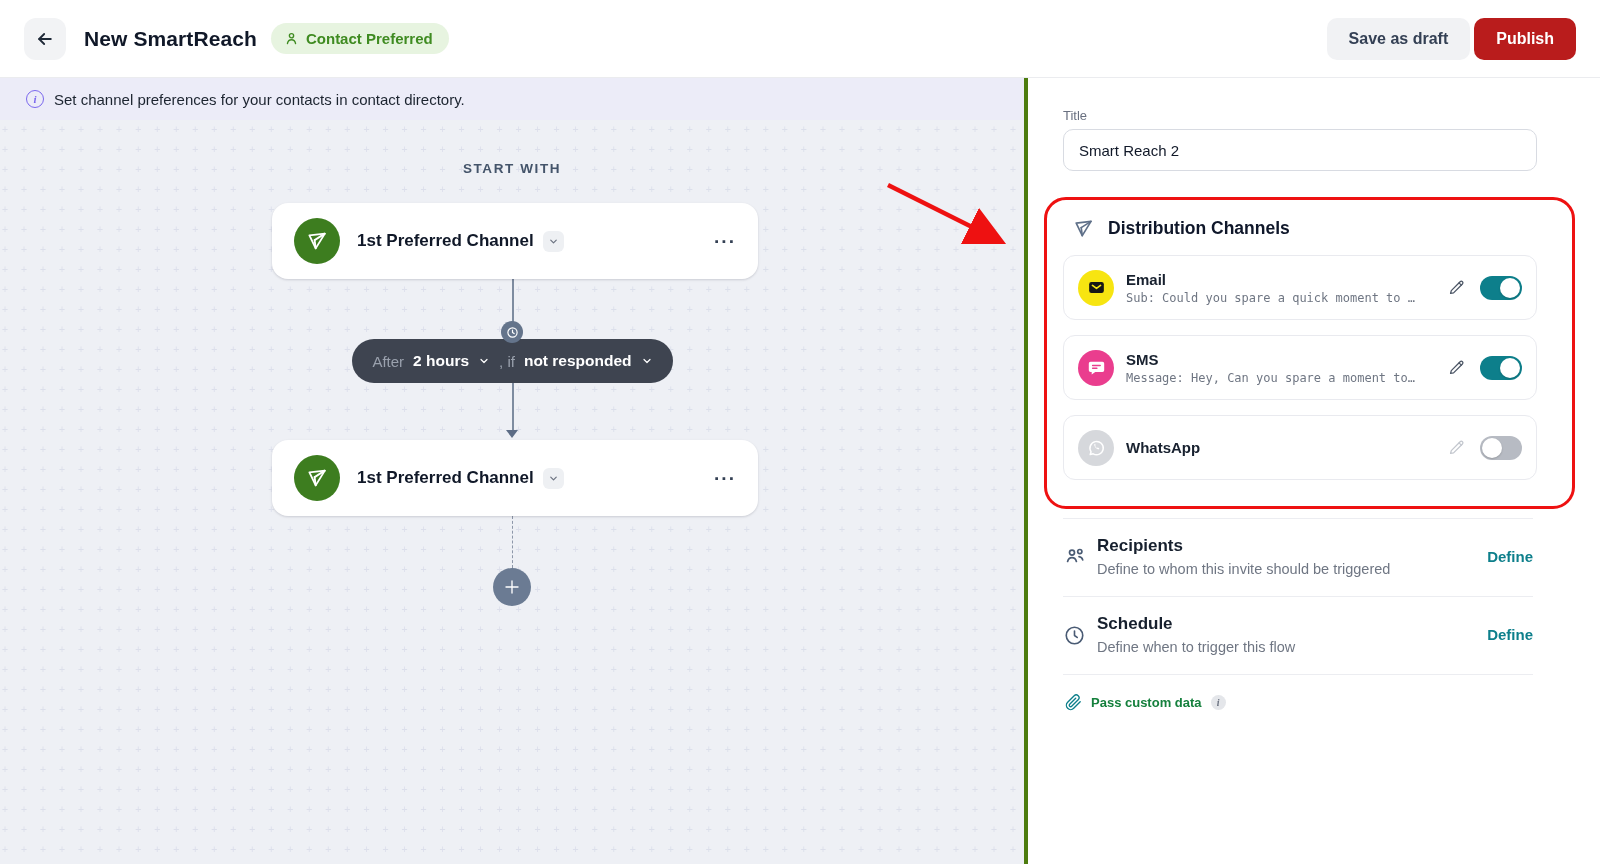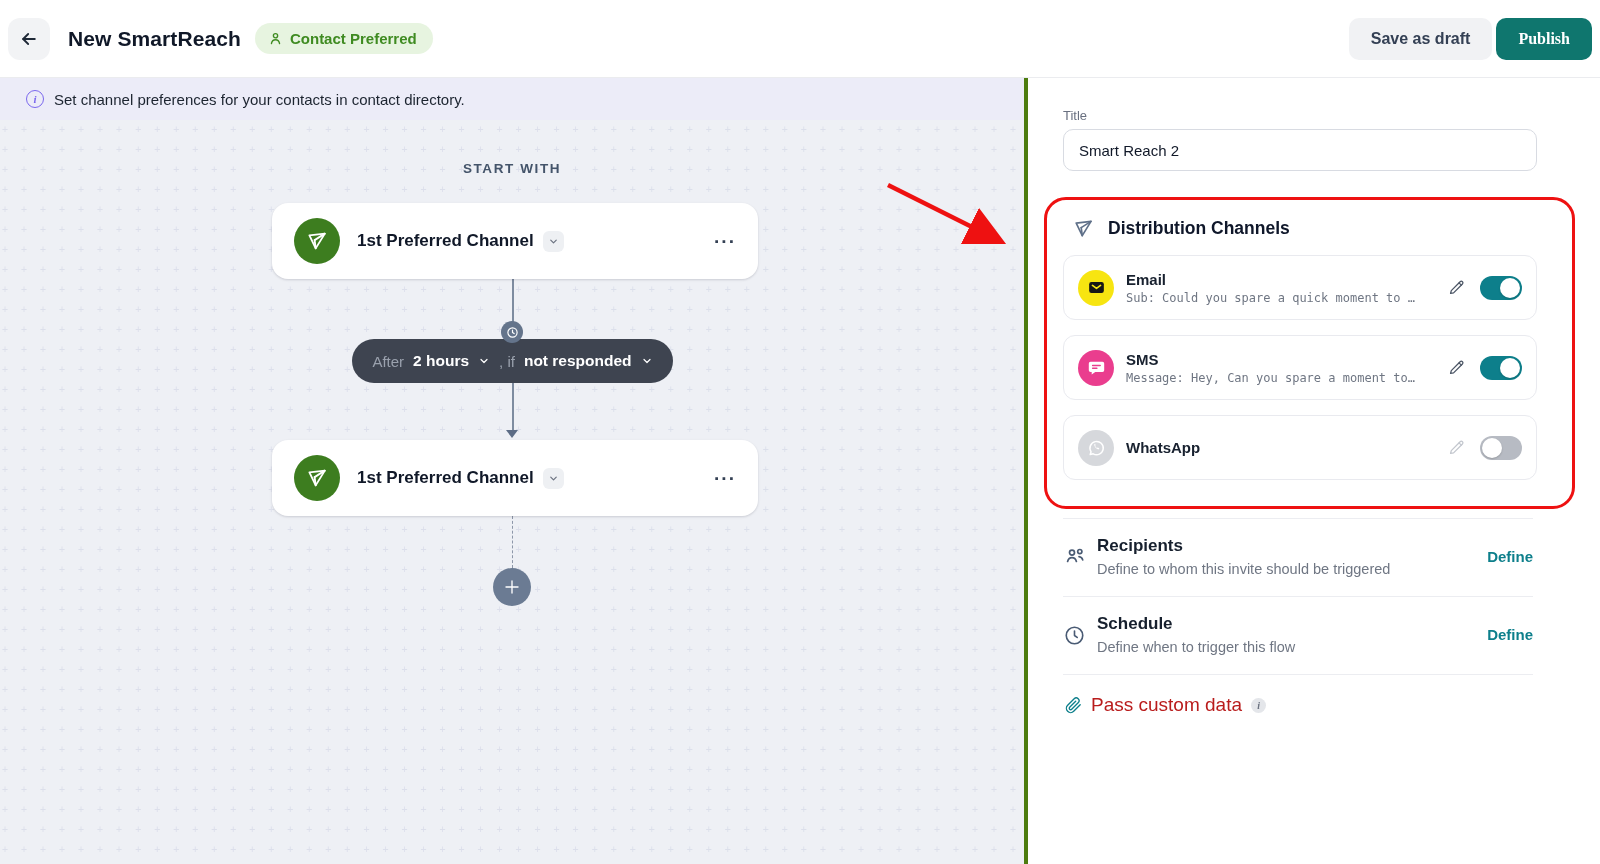--- a/index.html
+++ b/index.html
@@ -1,32 +1,32 @@
 <!DOCTYPE html>
 <html><head>
 <meta charset="utf-8">
 <style>
   * { margin:0; padding:0; box-sizing:border-box; }
   html,body { width:1600px; height:864px; overflow:hidden; background:#fff;
     font-family:"Liberation Sans", sans-serif; color:#1b2430; }
 
   
-  .header { height:78px; display:flex; align-items:center; padding:0 8px;
+  .header { height:78px; display:flex; align-items:center; padding:0 24px;
     background:#fff; border-bottom:1px solid #ebecef; position:relative; z-index:5; }
   .back-btn { width:42px; height:42px; border-radius:12px; background:#f2f3f5;
     display:flex; align-items:center; justify-content:center; border:none; cursor:pointer; }
   .hdr-title { font-size:21px; font-weight:700; color:#101828; margin-left:18px; letter-spacing:.1px; }
   .badge { margin-left:14px; display:inline-flex; align-items:center; gap:7px;
     background:#e7f4e0; color:#3f8b21; font-size:15px; font-weight:600;
     border-radius:999px; padding:7px 16px 7px 13px; }
   .hdr-actions { margin-left:auto; display:flex; gap:4px; }
   .btn { border:none; border-radius:10px; font-size:16px; font-weight:700;
     padding:12px 22px; cursor:pointer; font-family:inherit; }
   .btn-secondary { background:#f1f2f4; color:#344054; }
-  .btn-primary-disabled { background:#0f766e; color:#ffffff;font-family:Liberation Serif, serif; }
+  .btn-primary-disabled { background:#b91c1c; color:#ffffff; }
 
   
   .main { display:flex; height:786px; }
   .canvas { position:relative; width:1024px; height:786px; background:#eef0f5; overflow:hidden; }
   .sidebar { position:relative; width:576px; height:786px; background:#fff;
     border-left:4px solid #4d7c0f; overflow:hidden; }
 
   
   .plus-pattern { position:absolute; left:2px; right:0; top:42px; bottom:0;
     font-family:"DejaVu Sans Mono", monospace; font-size:10px; line-height:20px;
@@ -119,21 +119,21 @@
   .divider.first { margin-top:9px; }
   .sec-row { display:flex; align-items:center; padding:17px 0 19px; }
   .sec-icon { width:26px; flex:none; margin-top:1px; }
   .sec-body { flex:1; margin-left:8px; }
   .sec-title { font-size:17px; font-weight:700; color:#17202e; }
   .sec-sub { margin-top:5px; font-size:14.5px; color:#6f7683; }
   .define-link { flex:none; align-self:center; color:#0d7f8b; font-size:15px;
     font-weight:600; cursor:pointer; text-decoration:none; }
 
   .pass-row { display:flex; align-items:center; gap:9px; padding:19px 0 0 2px; cursor:pointer; }
-  .pass-label { color:#b91c1c; font-size:19px; font-weight:400; }
+  .pass-label { color:#15803d; font-size:13px; font-weight:700; }
   .mini-info { width:15px; height:15px; border-radius:50%; background:#e4e6ea; color:#6b7280;
     font-size:10px; font-weight:700; display:flex; align-items:center; justify-content:center;
     font-family:"Liberation Serif", serif; font-style:italic; }
 
   svg { display:block; }
 </style>
 </head>
 <body>
 
 <div class="header">

